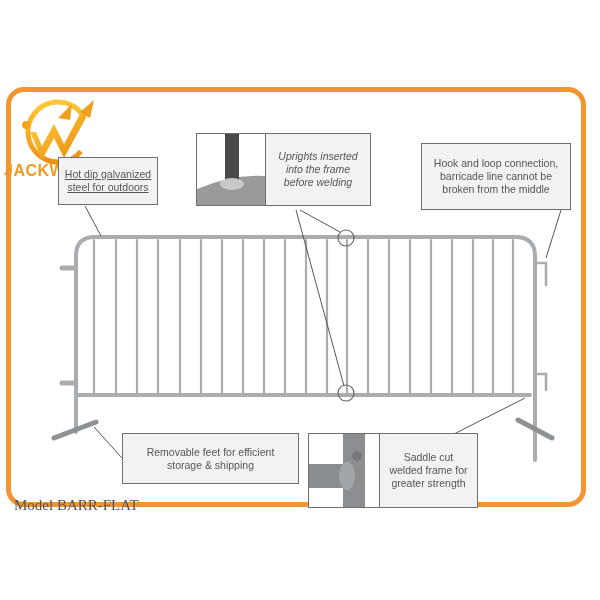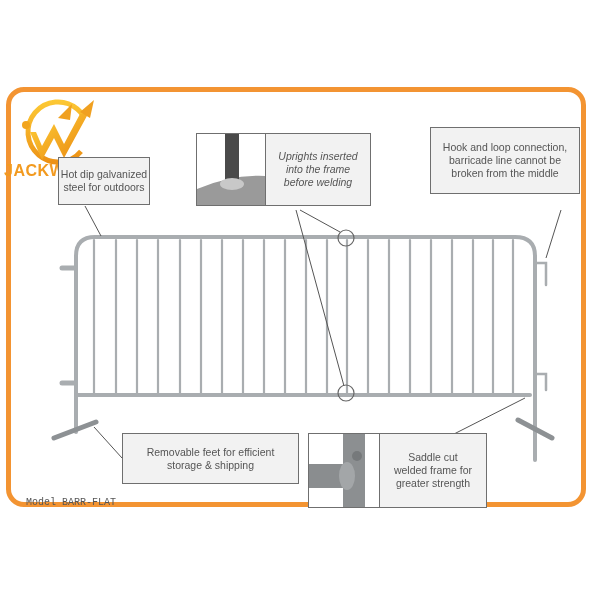--- a/index.html
+++ b/index.html
@@ -18,22 +18,22 @@
   .callout span { white-space: pre-line; }
   .photo {
     position: absolute; border: 1.5px solid #6f6f6f; box-sizing: border-box; background: #fff; overflow: hidden;
   }
   .logo { position: absolute; left: 10px; top: 92px; width: 90px; height: 82px; }
   .logo-text {
     position: absolute; left: 4px; top: 162px; font-size: 16px; font-weight: bold;
     color: #f29a1f; letter-spacing: 0.5px; font-family: "Liberation Sans", sans-serif;
   }
   .model {
-    position: absolute; left: 26px; top: 497px; font-size: 10px; color: #555;
-    font-family: Liberation Mono, monospace;
+    position: absolute; left: 14px; top: 497px; font-size: 15px; color: #555;
+    font-family: Liberation Serif, serif;
   }
 </style>
 </head>
 <body>
 
 <div class="frame"></div>
 
 <svg class="logo" viewBox="0 0 90 82">
   <defs>
     <linearGradient id="lg" x1="0" y1="0" x2="1" y2="1">
@@ -100,58 +100,58 @@
   <g stroke="#555" stroke-width="1" fill="none">
     <line x1="85" y1="206" x2="101" y2="236"></line>
     <line x1="300" y1="210" x2="340" y2="232"></line>
     <line x1="296" y1="210" x2="344" y2="386"></line>
     <line x1="561" y1="210" x2="546" y2="258"></line>
     <line x1="94" y1="427" x2="122" y2="458"></line>
     <line x1="525" y1="398" x2="454" y2="434"></line>
   </g>
 </svg>
 
-<div class="callout" style="left:58px; top:157px; width:92px; height:48px;">
+<div class="callout" style="left:58px; top:157px; width:100px; height:48px;text-decoration:underline;">
   <span>Hot dip galvanized
 steel for outdoors</span>
 </div>
 
 <div class="photo" style="left:196px; top:133px; width:70px; height:73px;">
   <svg width="70" height="73">
     <rect x="0" y="0" width="70" height="73" fill="#ffffff"></rect>
     <path d="M0 55 Q35 40 70 42 L70 73 L0 73 Z" fill="#9a9a9a"></path>
     <rect x="28" y="0" width="14" height="52" fill="#4a4a4a"></rect>
     <ellipse cx="35" cy="50" rx="12" ry="6" fill="#c8c8c8"></ellipse>
   </svg>
 </div>
 <div class="callout" style="left:265px; top:133px; width:106px; height:73px;font-style:italic;">
   <span>Uprights inserted
 into the frame
 before welding</span>
 </div>
 
-<div class="callout" style="left:421px; top:127px; width:150px; height:67px;margin-left:9px;">
+<div class="callout" style="left:421px; top:143px; width:150px; height:67px;">
   <span>Hook and loop connection,
 barricade line cannot be
 broken from the middle</span>
 </div>
 
 <div class="callout" style="left:122px; top:433px; width:177px; height:51px;">
   <span>Removable feet for efficient
 storage &amp; shipping</span>
 </div>
 
 <div class="photo" style="left:308px; top:433px; width:72px; height:75px;">
   <svg width="72" height="75">
     <rect x="0" y="0" width="72" height="75" fill="#ffffff"></rect>
     <rect x="34" y="0" width="22" height="75" fill="#8c8f91"></rect>
     <rect x="0" y="30" width="40" height="24" fill="#8a8d8f"></rect>
     <ellipse cx="38" cy="42" rx="8" ry="14" fill="#a3a6a8"></ellipse>
     <circle cx="48" cy="22" r="5" fill="#76797b"></circle>
   </svg>
 </div>
-<div class="callout" style="left:379px; top:433px; width:108px; height:75px;">
+<div class="callout" style="left:379px; top:433px; width:99px; height:75px;">
   <span>Saddle cut
 welded frame for
 greater strength</span>
 </div>
 
 <div class="model">Model BARR-FLAT</div>
 
 </body></html>

